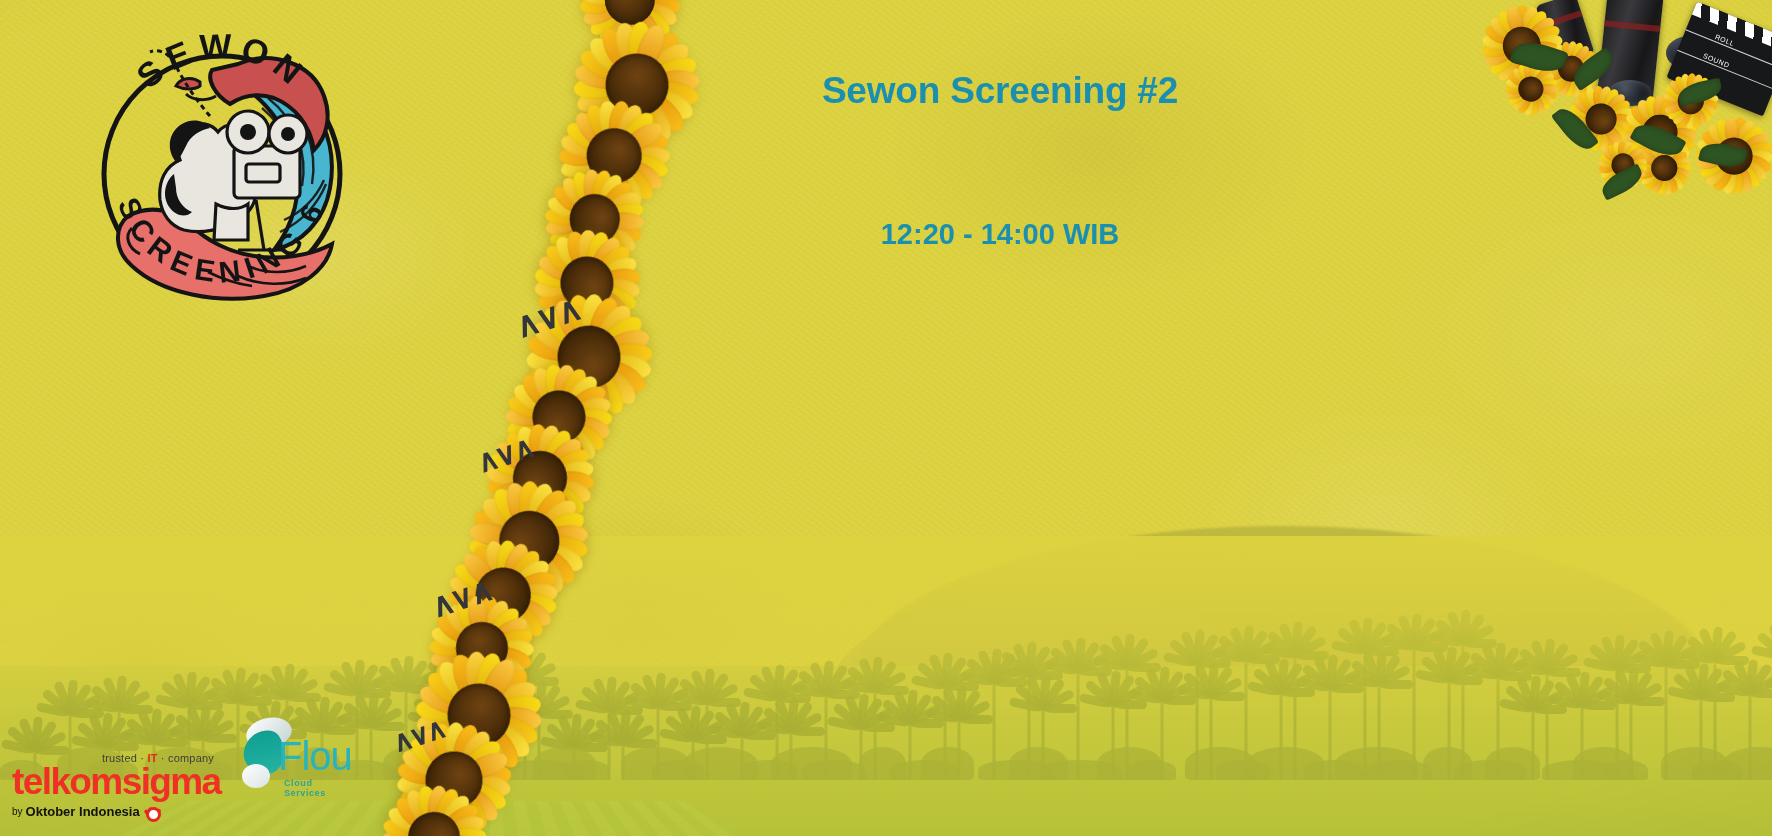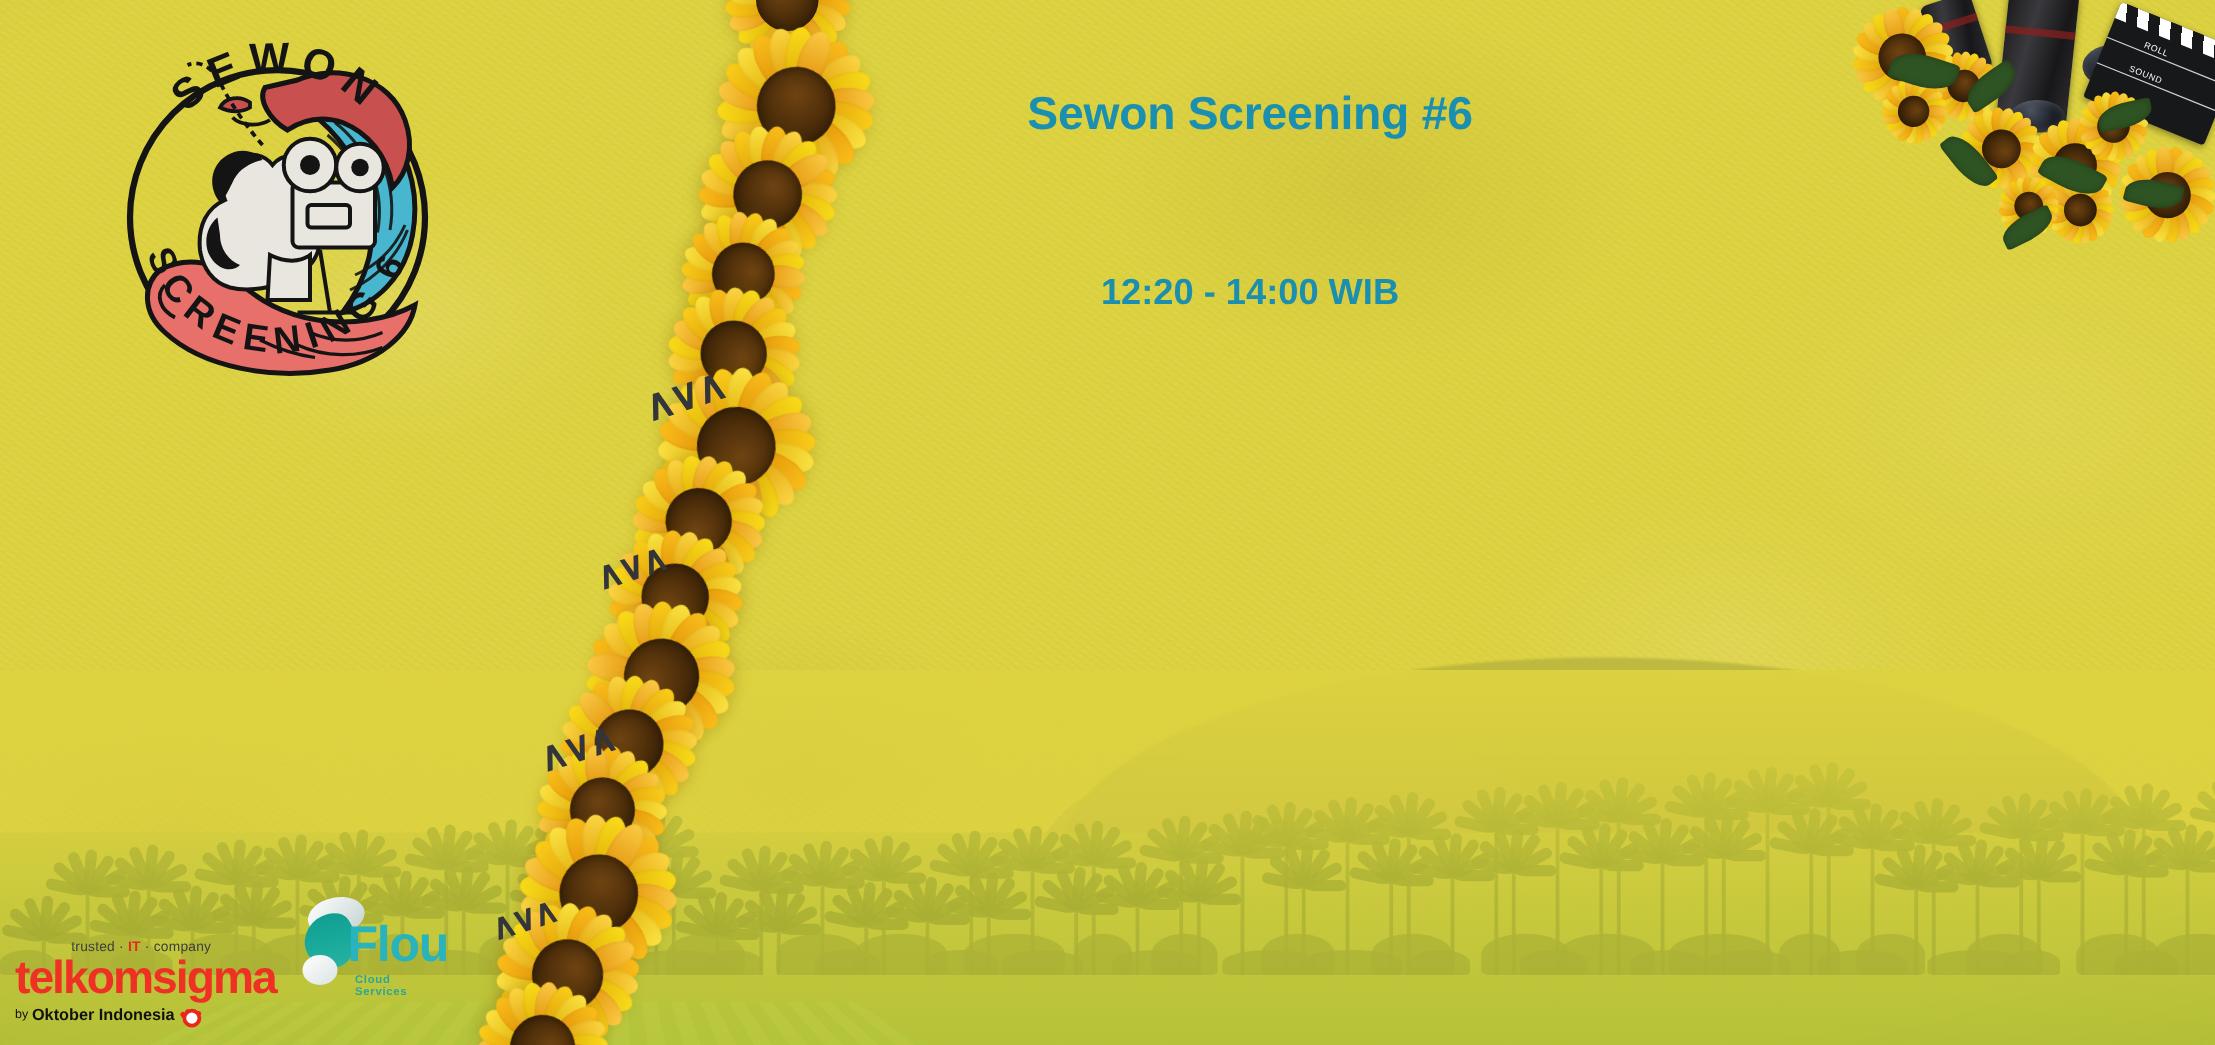--- a/index.html
+++ b/index.html
@@ -89,40 +89,40 @@
   .kicker{font-size:37px;font-weight:700;line-height:1.12;letter-spacing:-.2px;
     font-family:"Liberation Sans", sans-serif;}
   .kicker .l2{display:block;}
   .title{margin-top:80px;font-size:72px;font-weight:700;line-height:1;letter-spacing:-1px;}
   .when{margin-top:104px;font-size:29px;font-weight:700;line-height:1.35;}
   .when .l2{display:block;}
 
   
   .sponsors{position:absolute;left:12px;bottom:14px;display:flex;align-items:flex-end;gap:14px;}
   .telkom{position:relative;width:206px;}
-  .telkom .trusted{font-size:11px;color:#3d3d3d;text-align:center;padding-right:4px;letter-spacing:.2px;}
+  .telkom .trusted{font-size:11px;color:#3d3d3d;text-align:right;padding-right:4px;letter-spacing:.2px;}
   .telkom .trusted b{color:#e8271d;}
   .telkom .word{font-size:37px;font-weight:700;color:#ee3124;letter-spacing:-1.6px;line-height:.95;}
   .telkom .by{display:flex;align-items:center;gap:3px;font-size:13px;color:#111;font-weight:600;margin-top:2px;}
   .telkom .by .pre{font-size:10px;font-weight:400;}
   .telkom .hand{position:relative;width:21px;height:21px;}
   .telkom .hand i{position:absolute;left:50%;bottom:3px;width:4px;height:12px;background:#e8271d;
     border-radius:2px;transform-origin:50% 100%;}
   .telkom .hand .dot{position:absolute;left:3px;bottom:0;width:15px;height:15px;border-radius:50%;
     background:#fff;border:3px solid #e8271d;}
   .flou{position:relative;width:116px;height:106px;}
   .flou .mark{position:absolute;left:4px;top:0;width:56px;height:76px;}
   .flou .mark .top{position:absolute;left:10px;top:2px;width:46px;height:30px;border-radius:50%;
     background:linear-gradient(140deg,#ffffff 0%,#dfe7e6 55%,#bfd3d0 100%);transform:rotate(-12deg);}
   .flou .mark .mid{position:absolute;left:8px;top:14px;width:40px;height:44px;
     background:linear-gradient(160deg,#0f9b8e 0%,#18a99a 50%,#2bb3a3 100%);
     border-radius:60% 40% 45% 55% / 55% 60% 40% 45%;transform:rotate(8deg);}
   .flou .mark .bot{position:absolute;left:6px;top:48px;width:28px;height:24px;border-radius:50%;
     background:linear-gradient(140deg,#ffffff 0%,#d9e4e2 100%);}
-  .flou .word{position:absolute;left:46px;top:18px;font-size:40px;font-weight:700;color:#29b3bd;letter-spacing:-1px;}
+  .flou .word{position:absolute;left:46px;top:18px;font-size:40px;font-weight:400;color:#29b3bd;letter-spacing:-1px;}
   .flou .sub{position:absolute;left:52px;top:62px;font-size:9px;font-weight:700;color:#2aa59a;letter-spacing:.6px;}
 </style>
 </head>
 <body>
 
 <div class="poster">
 
   <div class="tex a"></div>
   <div class="tex b"></div>
 
@@ -1628,21 +1628,21 @@
         <div class="leaf" style="left: 150px; top: 188px; width: 52px; height: 24px; transform: rotate(28deg);"></div>
         <div class="leaf" style="left: 196px; top: 142px; width: 44px; height: 20px; transform: rotate(-12deg);"></div>
         <div class="leaf" style="left: 68px; top: 178px; width: 50px; height: 22px; transform: rotate(52deg);"></div>
         <div class="leaf" style="left: 218px; top: 204px; width: 46px; height: 22px; transform: rotate(14deg);"></div>
         <div class="leaf" style="left: 118px; top: 232px; width: 44px; height: 20px; transform: rotate(-26deg);"></div>
       </div>
   </div>
 
   <div class="copy">
     <div class="kicker">
-      <span class="l2">Sewon Screening #6</span>
+      <span class="l2">Sewon Screening #2</span>
     </div>
     <div class="when">
       <span class="l2">12:20 - 14:00 WIB</span>
     </div>
   </div>
 
   <div class="sponsors">
     <div class="telkom">
       <div class="trusted">
         <span>trusted · </span><b>IT</b><span> · company</span>

